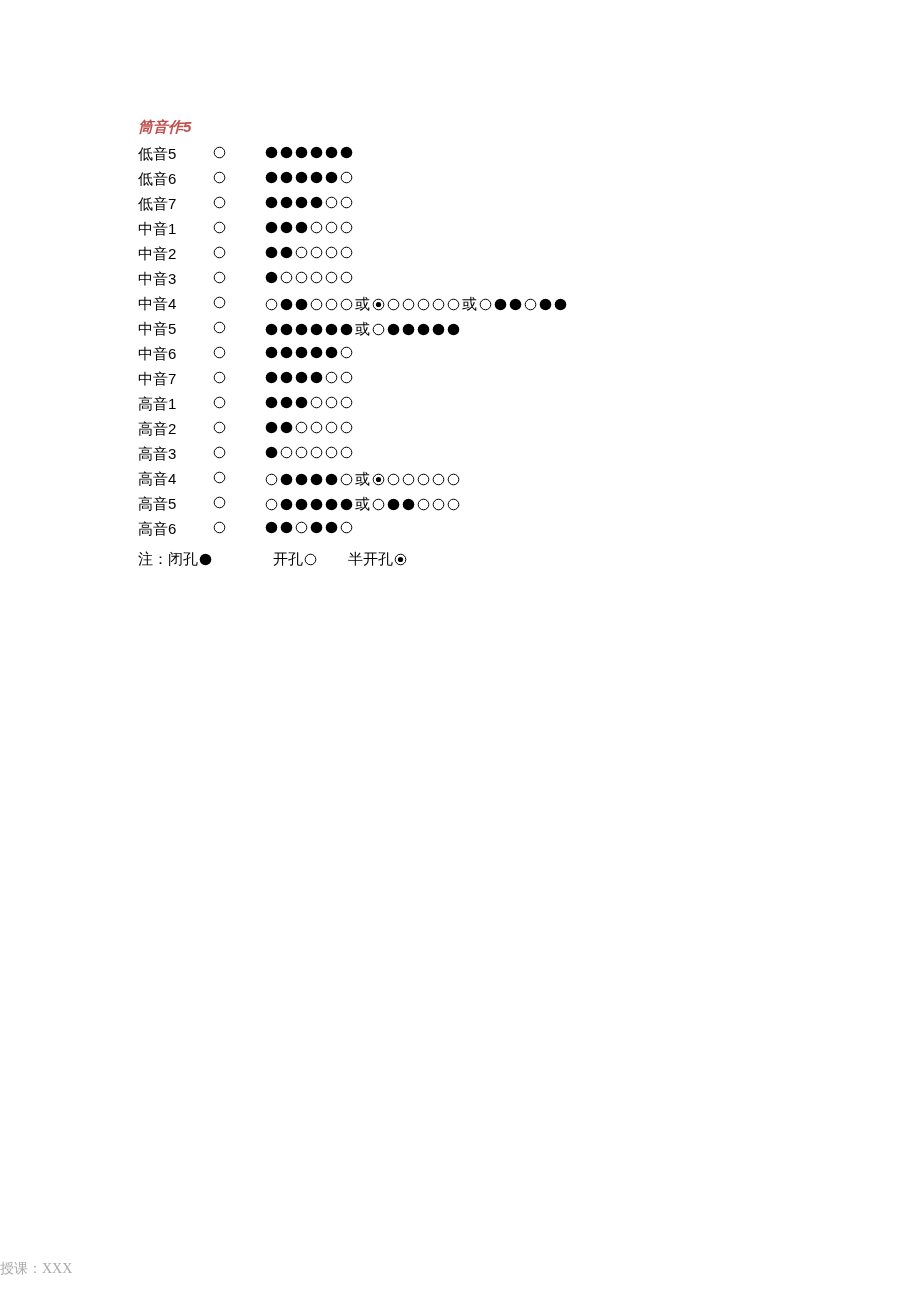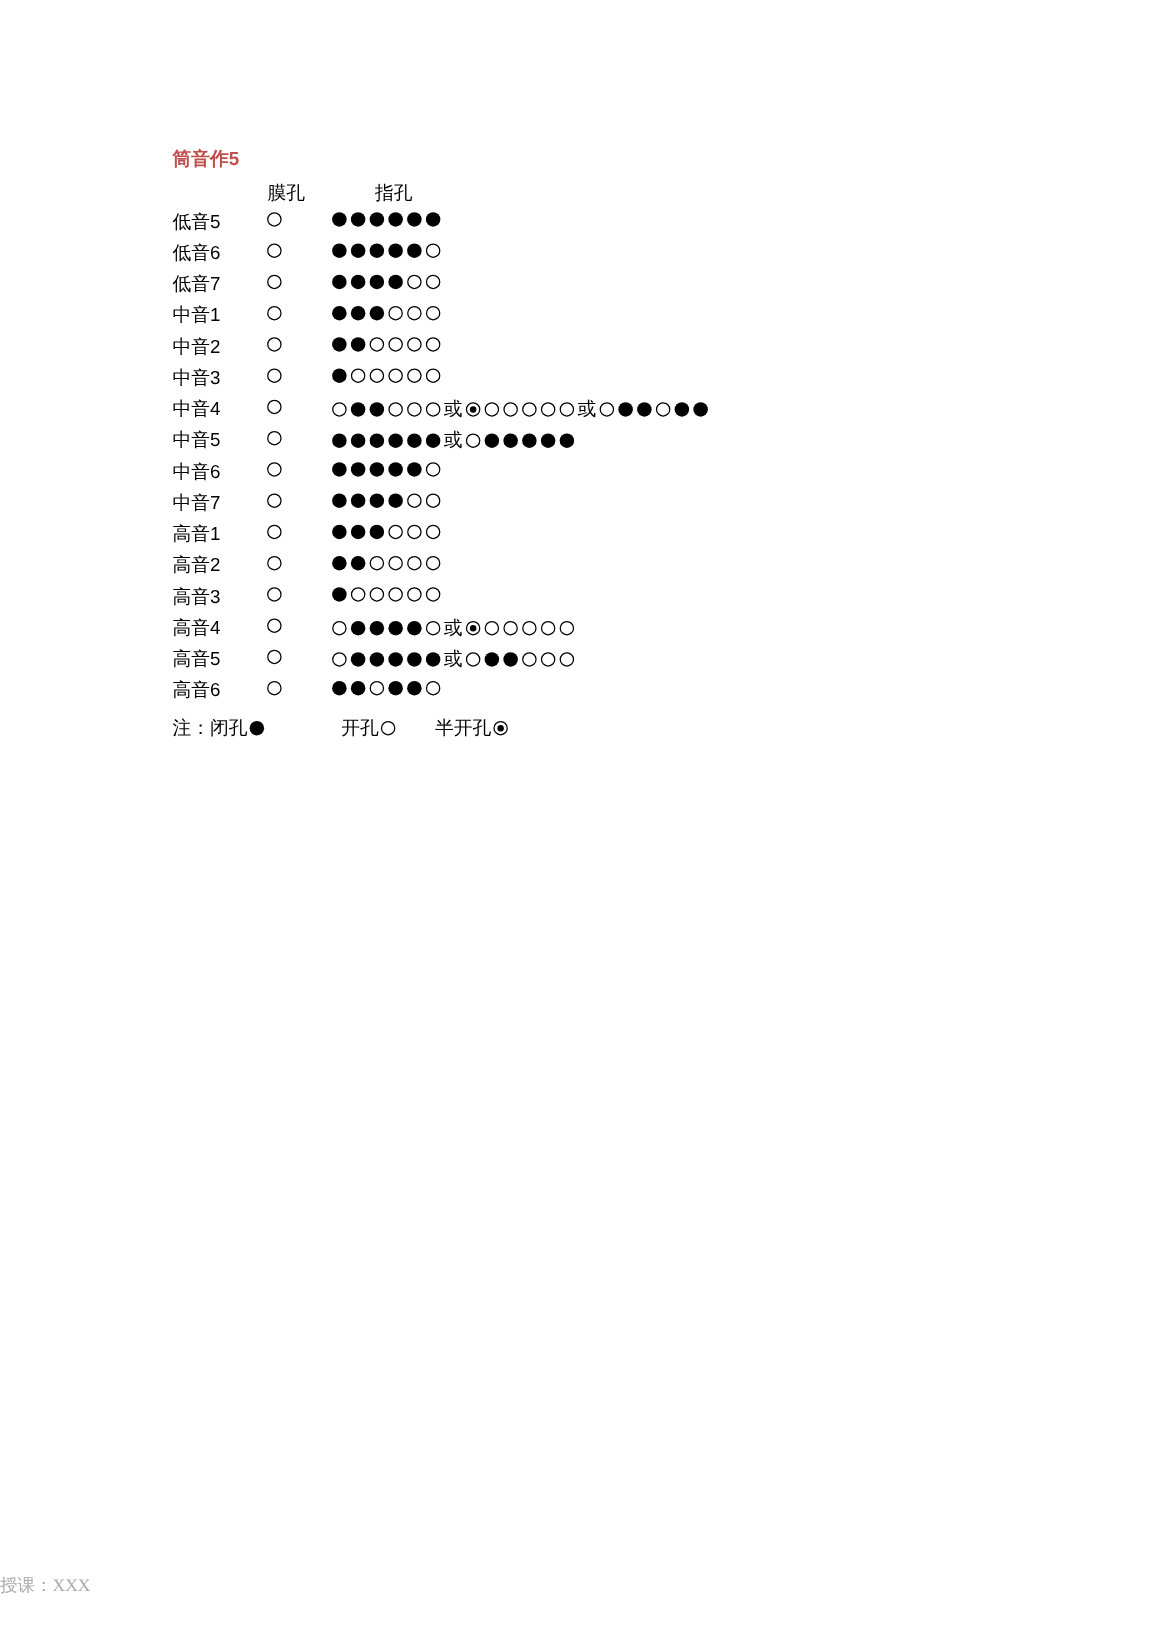--- a/index.html
+++ b/index.html
@@ -12,20 +12,21 @@
   }
   .content {
     padding-top: 118px;
     padding-left: 138px;
   }
   .title {
     color: #c0504d;
     font-size: 15px;
     font-weight: bold;
     margin-bottom: 8px;
+    font-style: italic;
   }
   .header-row {
     display: flex;
     font-size: 15px;
     color: #000;
     margin-bottom: 4px;
   }
   .header-mo {
     margin-left: 76px;
     width: 40px;
@@ -94,24 +95,20 @@
     color: #aaa;
     font-family: "SimSun", serif;
   }
 </style>
 </head>
 <body>
 
 <div class="content">
   <div class="title">筒音作5</div>
 
-  <div class="header-row">
-    <span class="header-mo">膜孔</span>
-    <span class="header-zhi">指孔</span>
-  </div>
 
   <div id="rows-container">
       <div class="fingering-row">
         <span class="note-label">低音5</span>
         <span class="membrane">
           <span class="hole">
             <svg width="13" height="13" viewBox="0 0 13 13">
               <circle cx="6.5" cy="6.5" r="5.3" fill="none" stroke="#000" stroke-width="1"></circle>
             </svg>
           </span>

